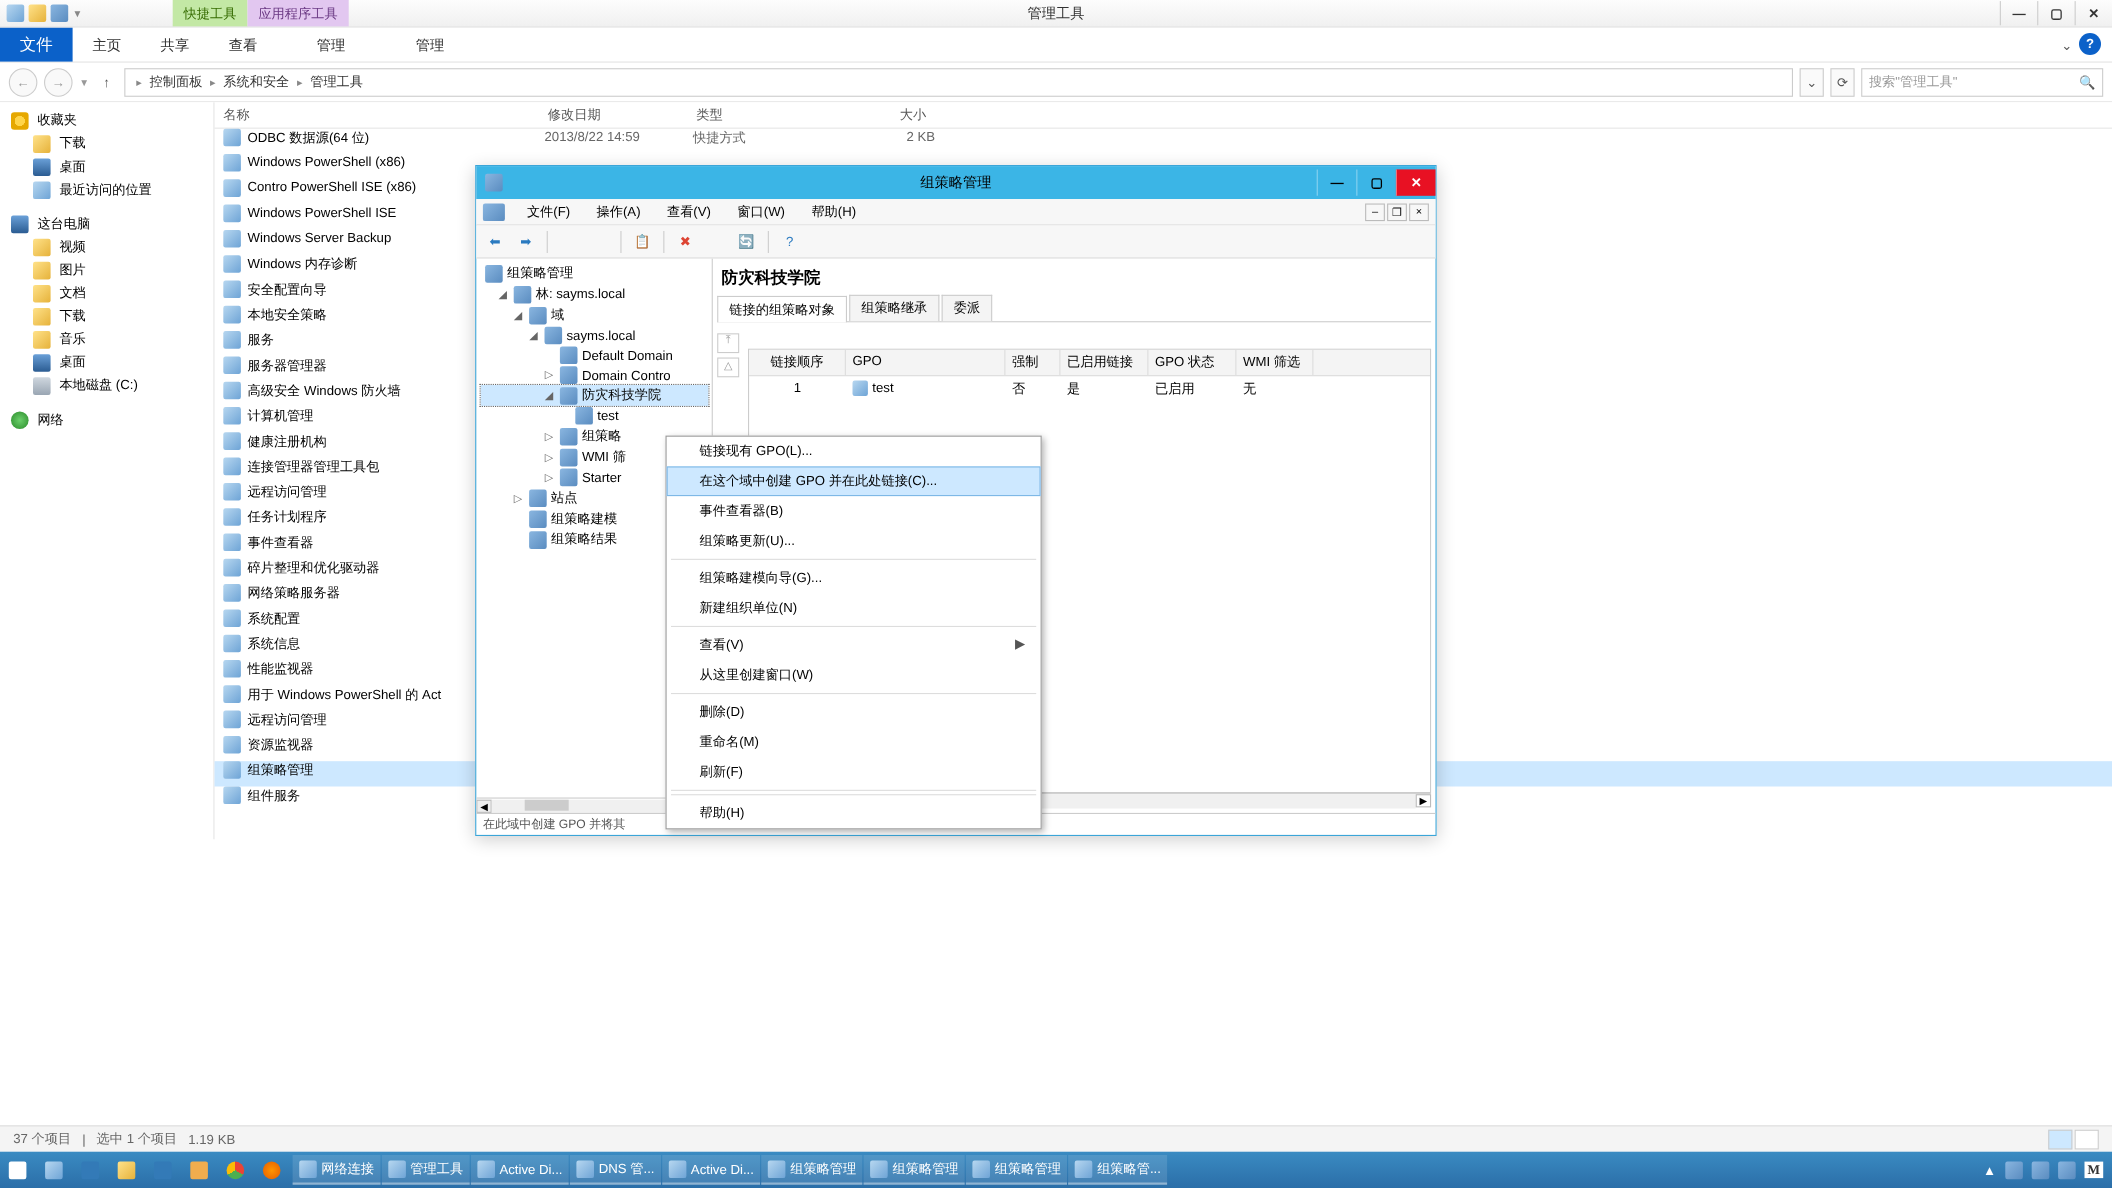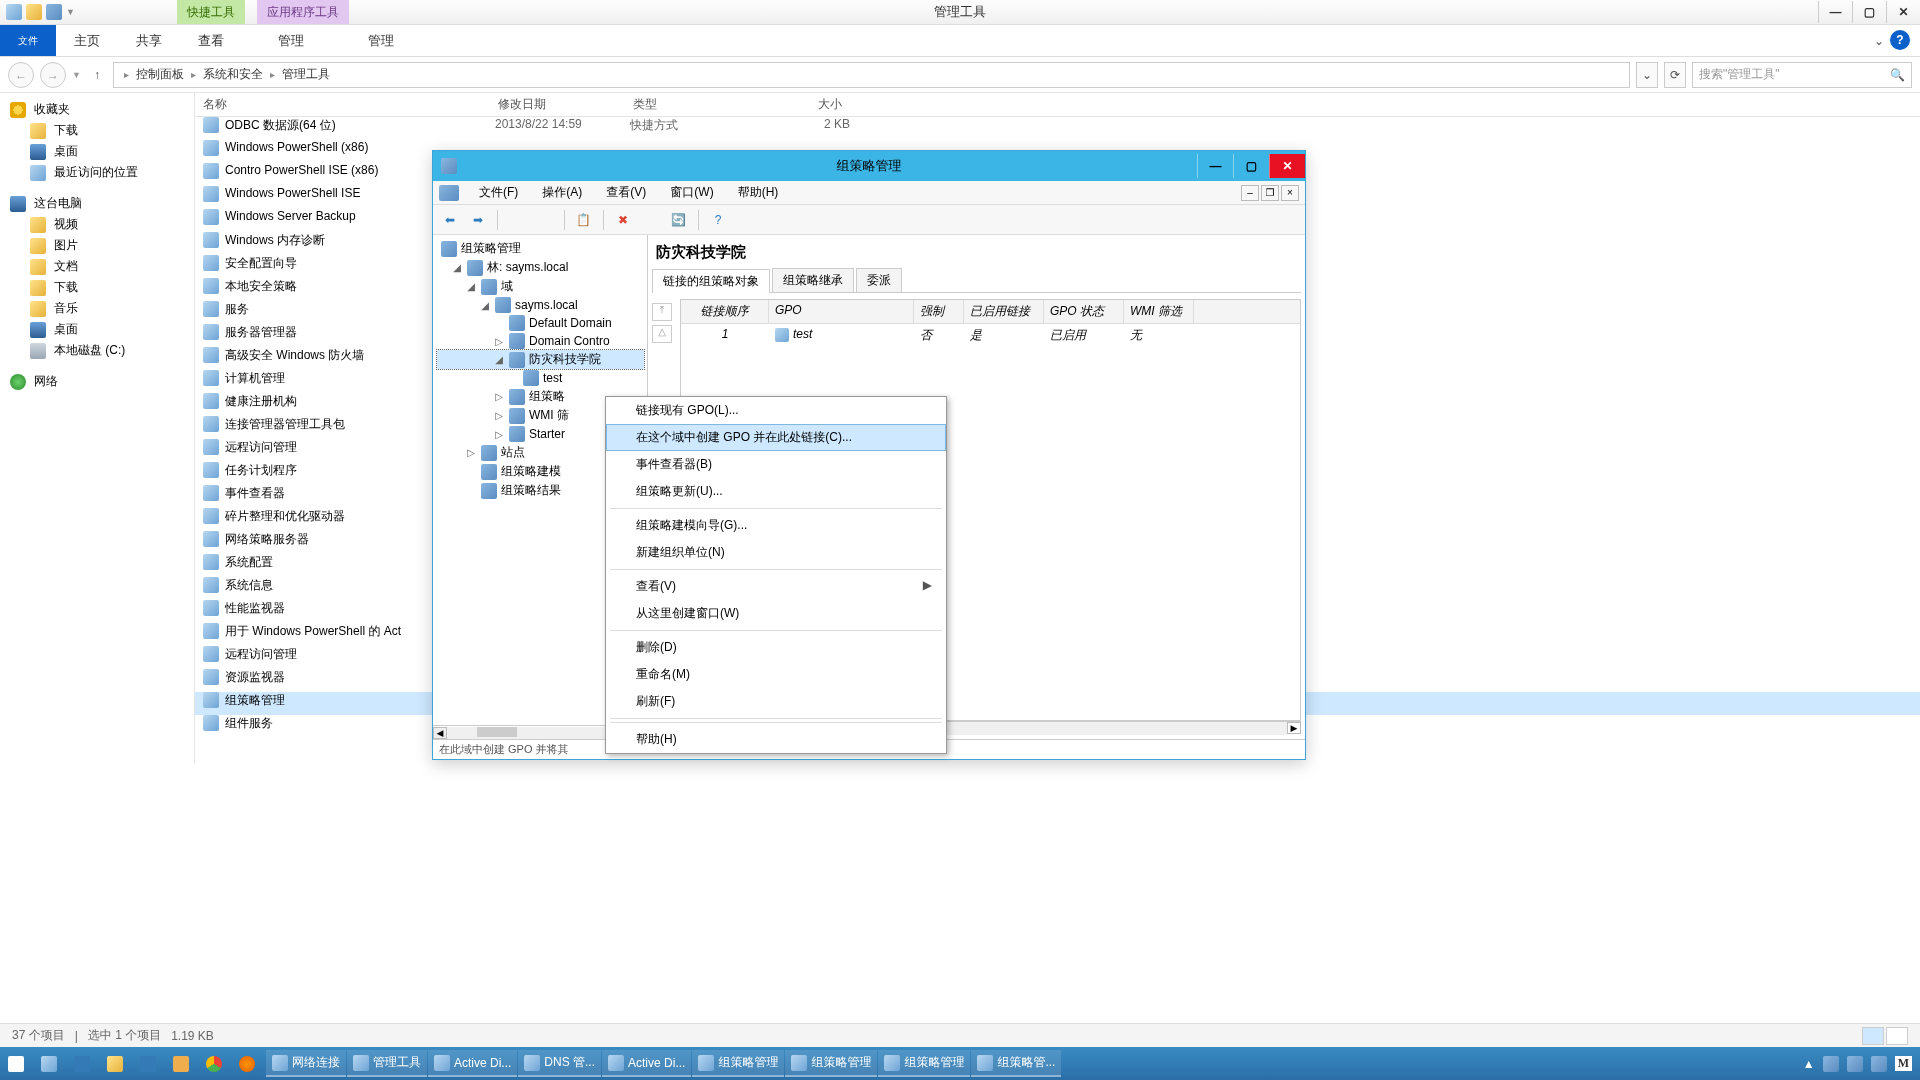--- a/index.html
+++ b/index.html
@@ -2,31 +2,31 @@
 <html><head>
 <meta charset="utf-8">
 <style>
 * { margin: 0; padding: 0; box-sizing: border-box; font-family: "Microsoft YaHei", "Segoe UI", sans-serif; font-size: 12px; }
 body { background: #fff; width: 1920px; height: 1080px; overflow: hidden; position: relative; }
 
 
 .titlebar { height: 25px; background: linear-gradient(to bottom, #fdfdfd, #f0f0f0); border-bottom: 1px solid #ddd; display: flex; align-items: center; position: relative; }
 .titlebar .qat { display: flex; gap: 4px; padding: 0 6px; align-items: center; }
 .titlebar .qat .ic { width: 16px; height: 16px; display: inline-block; }
-.titlebar .context-tabs { display: flex; height: 100%; margin-left: 96px; gap: 12px; }
+.titlebar .context-tabs { display: flex; height: 100%; margin-left: 76px; }
 .titlebar .ctab { padding: 2px 10px; font-size: 12px; display: flex; align-items: center; }
 .ctab.green { background: #c3e8a5; color: #356b00; }
 .ctab.purple { background: #e2c7f0; color: #6b3a84; }
 .titlebar .wtitle { position: absolute; left: 50%; top: 50%; transform: translate(-50%, -50%); font-size: 13px; color: #333; }
 .titlebar .wc { display: flex; margin-left: auto; }
 .titlebar .wc div { width: 34px; height: 22px; display: flex; align-items: center; justify-content: center; border-left: 1px solid #ccc; font-weight: bold; color: #333; cursor: pointer; }
 
 
 .ribbon-row { height: 32px; background: #fff; border-bottom: 1px solid #ddd; display: flex; align-items: stretch; }
-.ribbon-row .file { background: #0b61c9; color: #fff; padding: 0 18px; display: flex; align-items: center; font-size: 10px; }
+.ribbon-row .file { background: #0b61c9; color: #fff; padding: 0 18px; display: flex; align-items: center; font-size: 15px; }
 .ribbon-row .rtab { padding: 0 18px; display: flex; align-items: center; color: #333; font-size: 13px; cursor: pointer; }
 .ribbon-row .spacer { flex: 1; }
 .ribbon-row .help { width: 20px; height: 20px; border-radius: 50%; background: #0b61c9; color: #fff; display: flex; align-items: center; justify-content: center; margin: 5px 10px 0 0; font-weight: bold; }
 .ribbon-row .chev { margin-right: 6px; color: #555; align-self: center; }
 
 
 .addr-row { height: 36px; background: #fff; border-bottom: 1px solid #e5e5e5; display: flex; align-items: center; padding: 4px 8px; gap: 6px; }
 .nav-btn { width: 26px; height: 26px; border: 1px solid #ccc; border-radius: 50%; display: flex; align-items: center; justify-content: center; color: #999; background: #f9f9f9; }
 .up-arrow { width: 20px; text-align: center; color: #555; }
 .addr-box { flex: 1; height: 26px; border: 1px solid #ccc; display: flex; align-items: center; background: #fff; }
@@ -84,21 +84,21 @@
 .tnode .exp { width: 12px; text-align: center; color: #666; font-size: 10px; }
 .tnode .tic { width: 16px; height: 16px; margin: 0 4px; display: inline-block; }
 .tnode.sel { background: #cde8ff; outline: 1px dotted #666; }
 .pl0{padding-left:0} .pl1{padding-left:14px} .pl2{padding-left:28px} .pl3{padding-left:42px} .pl4{padding-left:56px} .pl5{padding-left:70px}
 
 .gpmc-right { flex: 1; display: flex; flex-direction: column; padding: 4px; overflow: hidden; }
 .gpmc-right .rtitle { font-size: 15px; font-weight: bold; padding: 4px; }
 .gpmc-tabs { display: flex; border-bottom: 1px solid #ccc; margin-top: 2px; }
 .gpmc-tabs .gt { padding: 3px 10px; border: 1px solid #ccc; border-bottom: none; background: #f4f4f4; margin-right: 2px; cursor: pointer; }
 .gpmc-tabs .gt.active { background: #fff; position: relative; top: 1px; }
-.gpo-table { margin-top: 6px; border: 1px solid #ccc; flex: 1; font-style: italic; }
+.gpo-table { margin-top: 24px; border: 1px solid #ccc; flex: 1; }
 .gpo-table .hdr { display: flex; background: #f4f4f4; border-bottom: 1px solid #ddd; }
 .gpo-table .hdr div { padding: 3px 6px; border-right: 1px solid #ddd; }
 .gpo-table .drow { display: flex; }
 .gpo-table .drow div { padding: 3px 6px; }
 .c-ord{width:88px;text-align:center} .c-gpo{width:145px} .c-force{width:50px} .c-linkenabled{width:80px} .c-status{width:80px} .c-wmi{width:70px}
 .gpo-arrows { width: 28px; display: flex; flex-direction: column; gap: 4px; padding-top: 10px; }
 .gpo-arrows div { width: 20px; height: 18px; border: 1px solid #ccc; text-align: center; color: #999; font-size: 10px; }
 
 .gpmc-status { height: 20px; border-top: 1px solid #ccc; padding: 2px 6px; color: #555; font-size: 11px; }
 .gpmc-tree-scroll { height: 14px; border-top: 1px solid #ccc; display: flex; align-items: center; }

